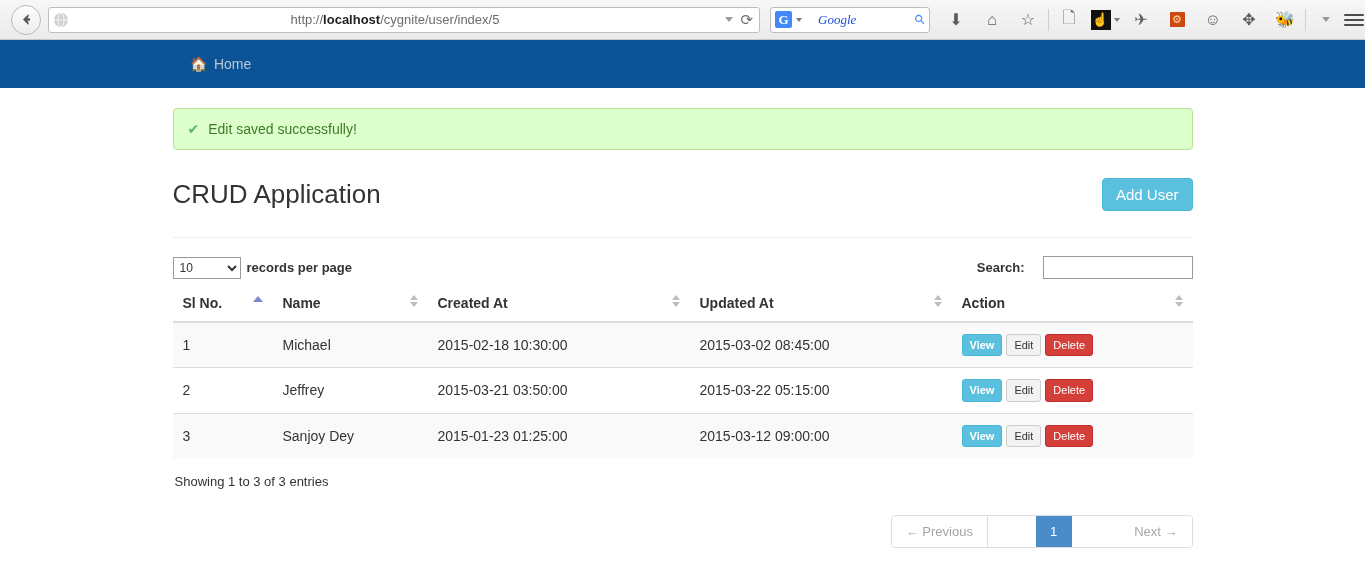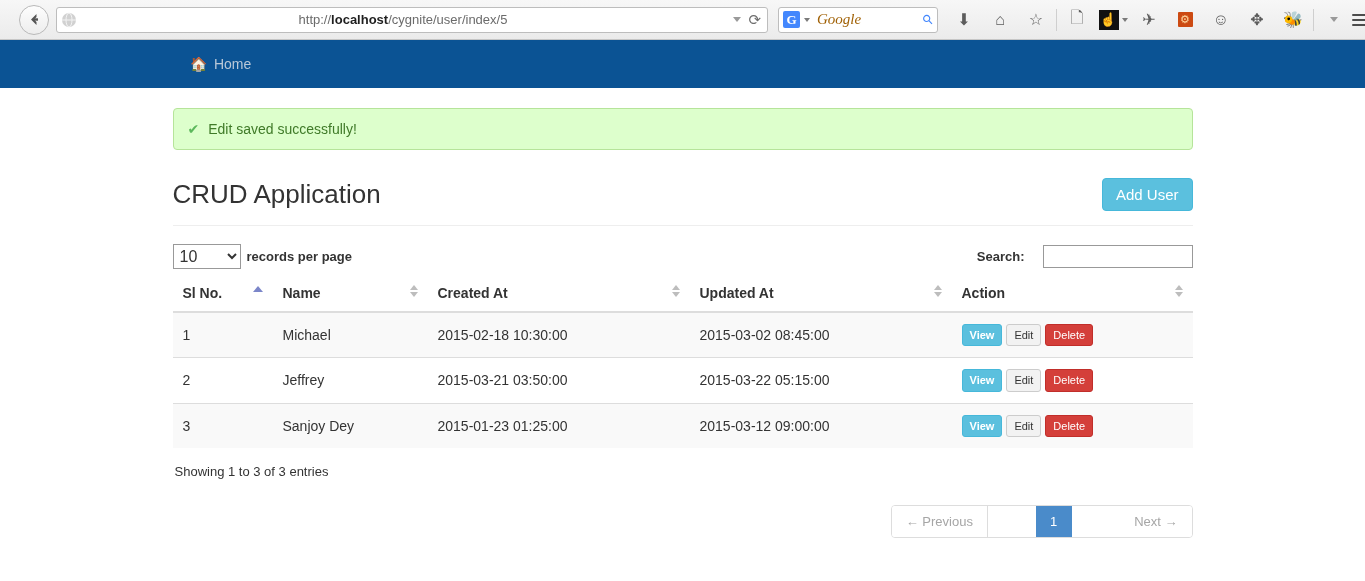--- a/index.html
+++ b/index.html
@@ -12,21 +12,21 @@
   }
 
   
   .browser-chrome {
     height: 40px;
     background: #f3f3f3;
     background: linear-gradient(to bottom, #f7f7f7 0%, #ebebeb 100%);
     border-bottom: 1px solid #c6c6c6;
     display: flex;
     align-items: center;
-    padding: 0 16px;
+    padding: 0 8px;
     position: relative;
   }
   .back-btn {
     width: 30px; height: 30px;
     border-radius: 50%;
     border: 1px solid #b9b9b9;
     background: linear-gradient(to bottom,#fdfdfd,#ededed);
     display: flex; align-items: center; justify-content: center;
     margin-left: 3px; margin-right: 3px;
     flex: 0 0 auto;
@@ -69,21 +69,21 @@
     display: flex; align-items: center;
     padding: 0 4px;
     flex: 0 0 auto;
   }
   .g-badge {
     width:17px;height:17px;background:#4387fd;color:#fff;
     font-family:"Liberation Serif",serif;font-size:13px;font-weight:bold;
     display:flex;align-items:center;justify-content:center;border-radius:2px;
   }
   .g-caret { margin-left:4px; width:0;height:0;border-left:3px solid transparent;border-right:3px solid transparent;border-top:4px solid #7a7a7a; }
-  .search-ph { flex:1; font-family:"Liberation Serif",serif; font-style:italic; font-size:15px; color:#a16207; margin-left:7px; }
+  .search-ph { flex:1; font-family:"Liberation Serif",serif; font-style:italic; font-size:13px; color:#1d4ed8; margin-left:16px; }
   .mag { color:#4387fd; font-size:13px; transform: rotate(-45deg); }
 
   .tb-icons { display:flex; align-items:center; gap:0; margin-left:8px; }
   .tb-ico {
     width: 36px; height: 32px;
     display:flex; align-items:center; justify-content:center;
     color:#5c5c5c; font-size:16px;
     flex: 0 0 auto;
   }
   .tb-sep { width:1px;height:22px;background:#cfcfcf;margin:0 2px; }
@@ -125,21 +125,21 @@
     align-items: center;
     gap: 9px;
     margin-bottom: 28px;
   }
   .check-ico { color:#5cb85c; font-size:14px; line-height:1; }
 
   .page-head {
     display: flex;
     align-items: center;
     justify-content: space-between;
-    padding-bottom: 14px;
+    padding-bottom: 26px;
     border-bottom: 1px solid #eeeeee;
   }
   .page-title { font-size: 26px; font-weight: normal; color: #333; margin: 0; }
   .btn-add {
     background: #5bc0de;
     border: 1px solid #46b8da;
     border-radius: 4px;
     color: #fff;
     font-size: 15px;
     padding: 7px 13px;
@@ -149,21 +149,21 @@
 
   .table-controls {
     display: flex;
     align-items: center;
     justify-content: space-between;
     margin-top: 18px;
     margin-bottom: 8px;
   }
   .len-wrap { font-size: 13px; color:#333; font-weight:bold; display:flex;align-items:center;gap:6px; }
   .len-wrap select {
-    font-size: 16px;
+    font-size: 12px;
     padding: 2px 2px;
     border: 1px solid #999;
     background: #fff;
     width: 68px;
     font-family: "Liberation Sans", sans-serif;
     color:#333;
   }
   .search-wrap { font-size: 13px; color:#333; font-weight:bold; display:flex;align-items:center;gap:18px;justify-content:center; }
   .search-wrap input {
     width: 150px; height: 23px;

